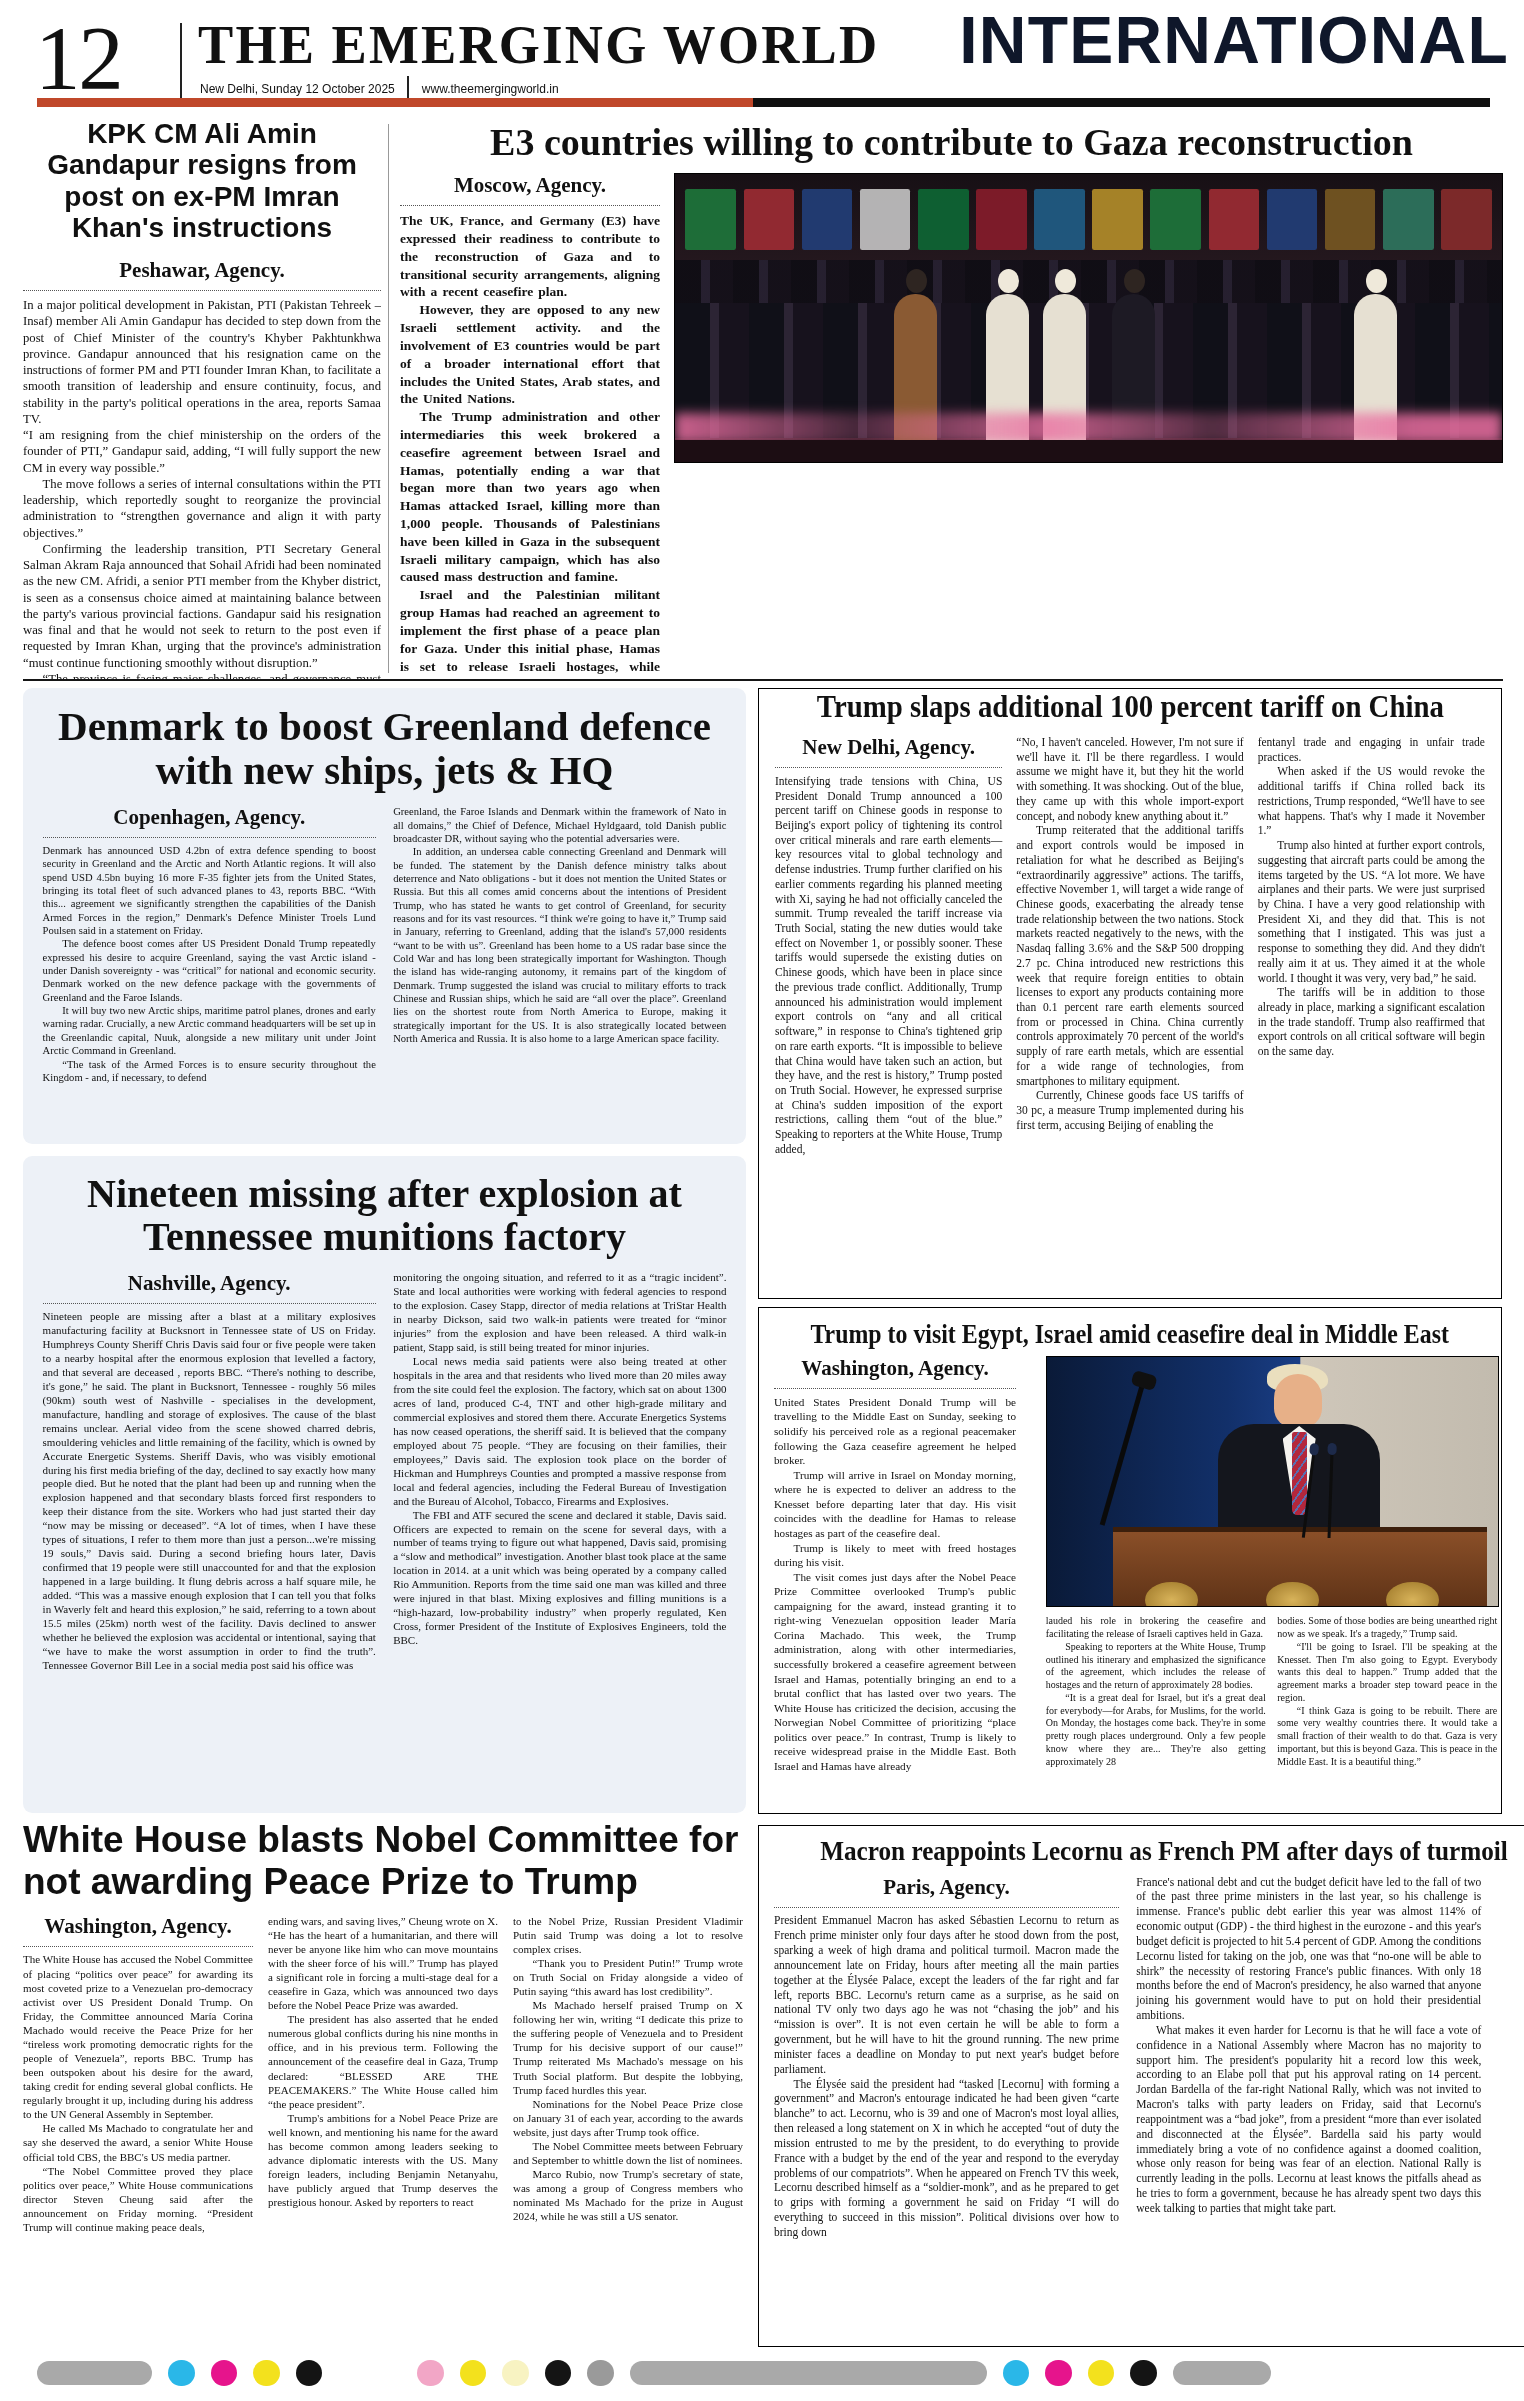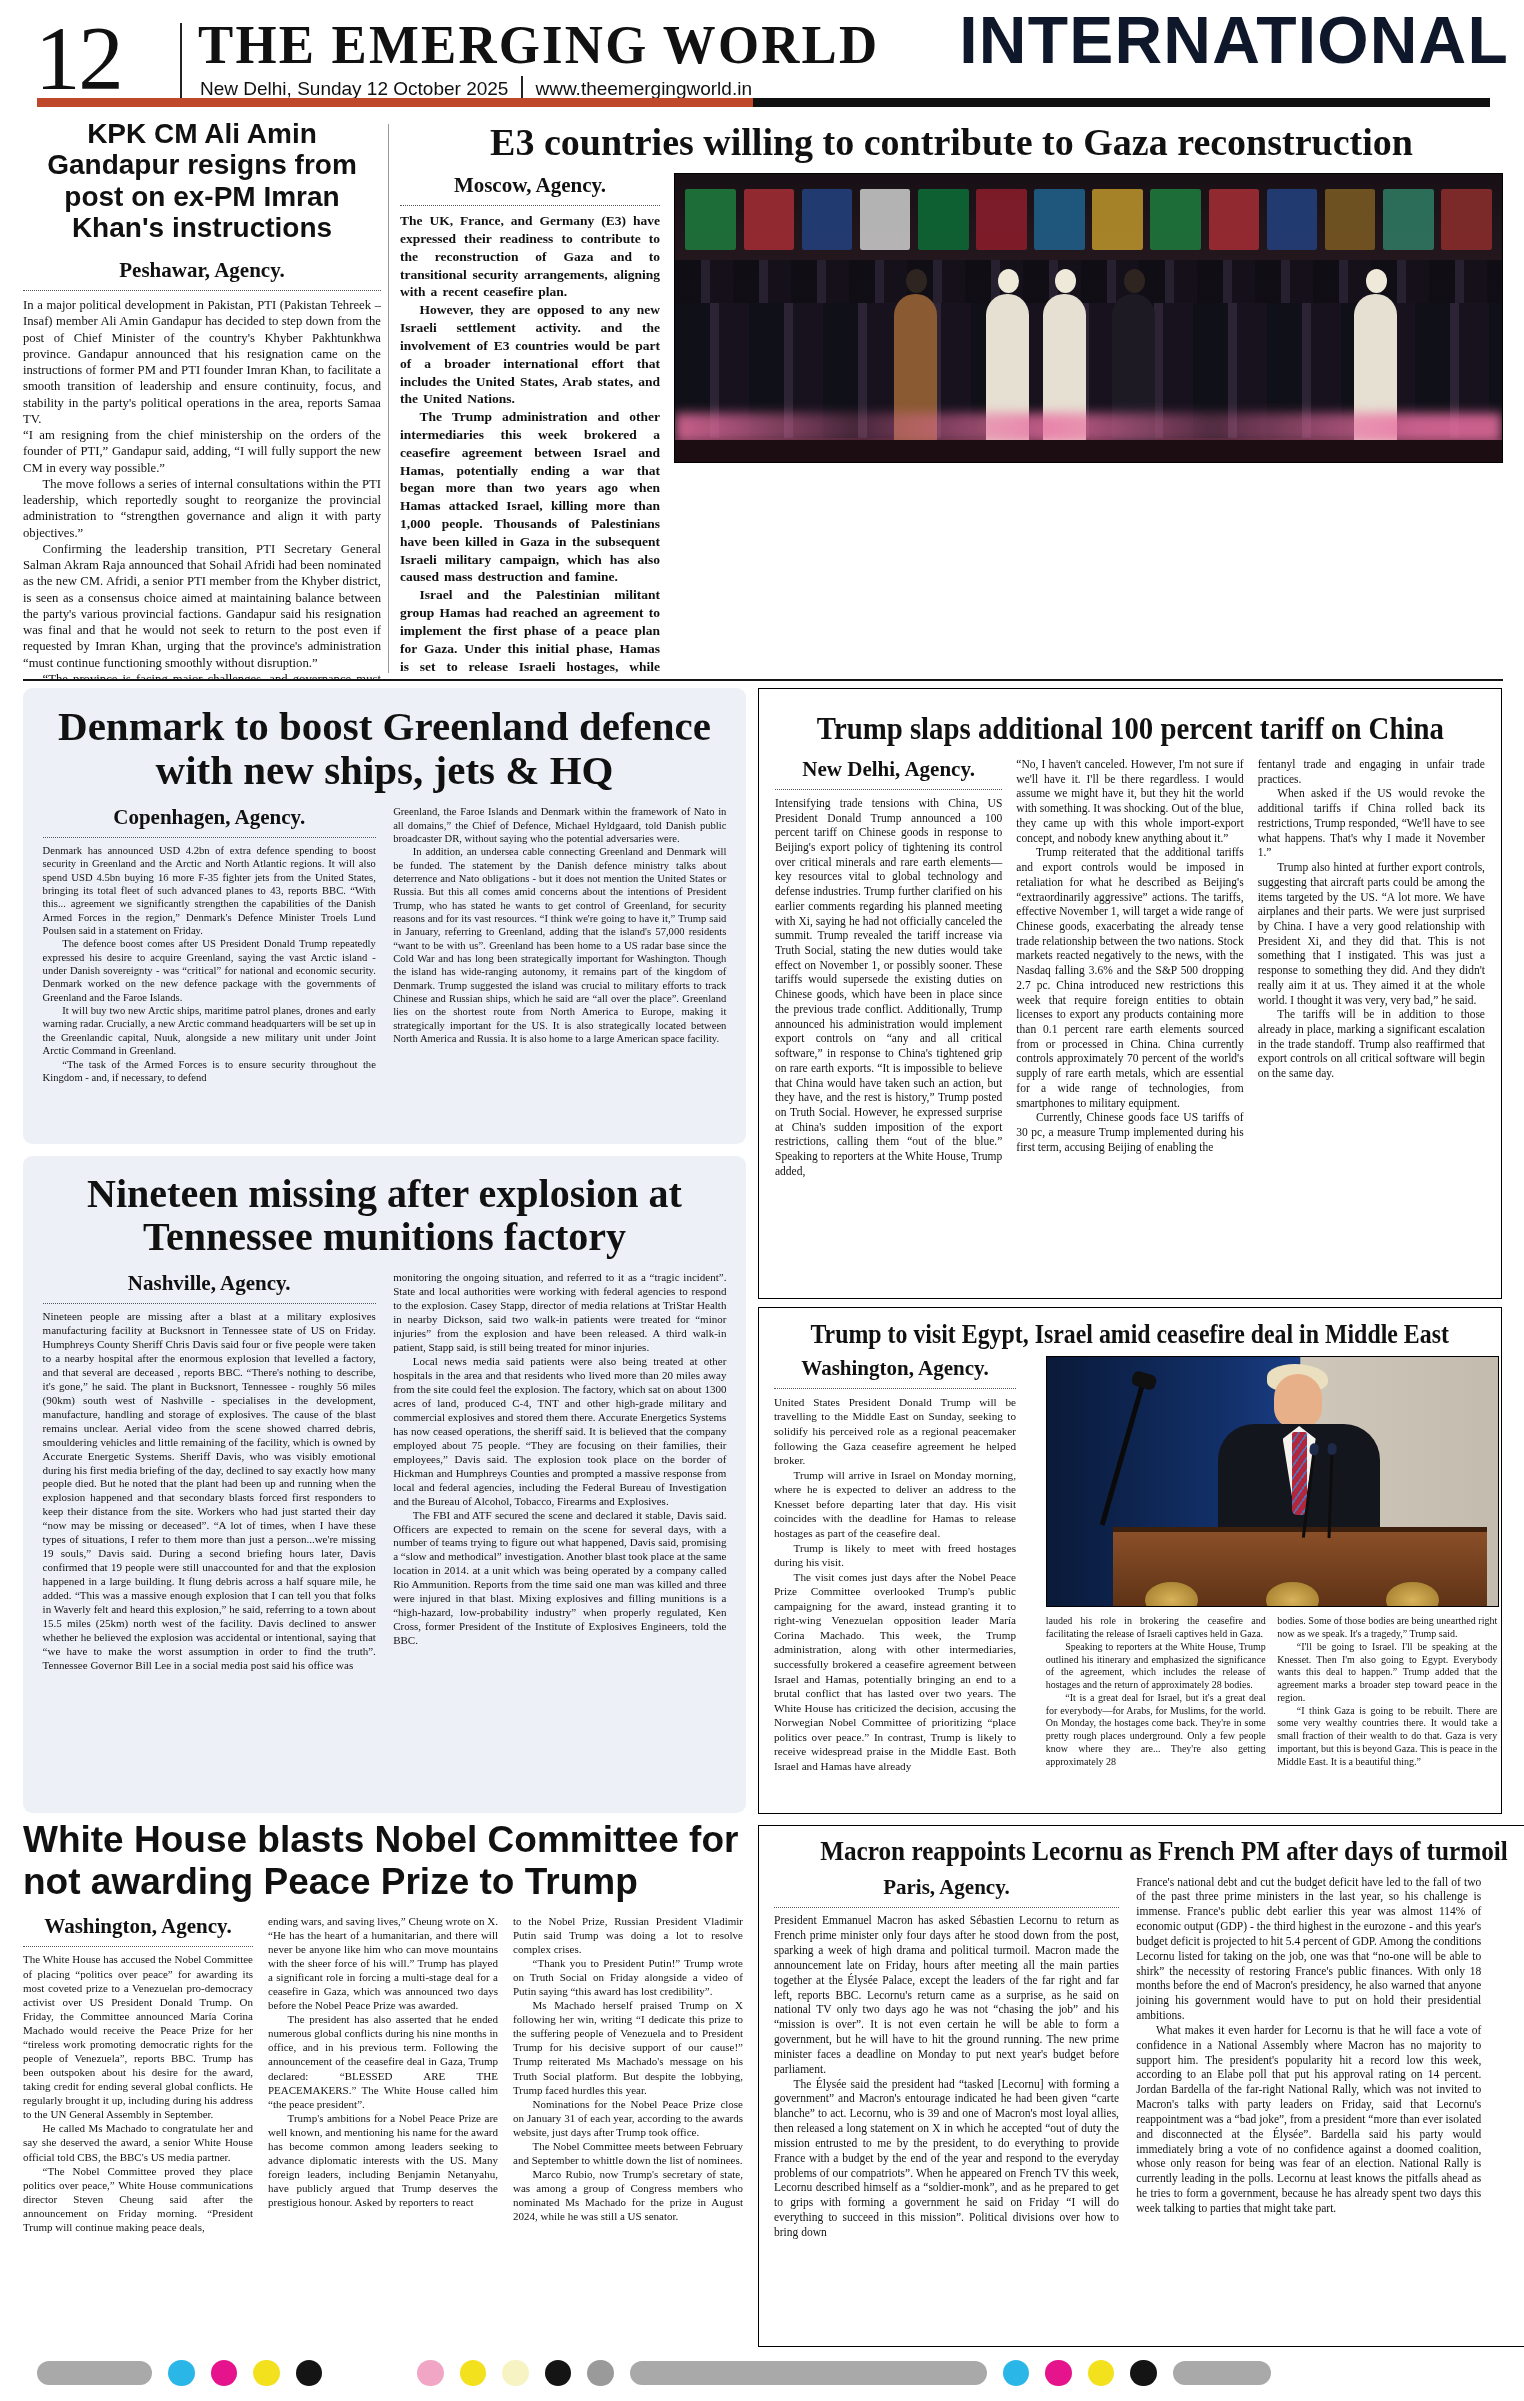--- a/index.html
+++ b/index.html
@@ -6,21 +6,21 @@
   body{width:1525px;height:2401px;position:relative;background:#fff;color:#111;
        font-family:"Liberation Serif",serif;overflow:hidden;}
 
   
   .page-num{position:absolute;left:35px;top:5.8px;font-family:"Liberation Serif",serif;
             font-size:91px;font-weight:400;letter-spacing:-2.3px;}
   .mast-rule{position:absolute;left:180px;top:23px;width:1.7px;height:76px;background:#222;}
   .masthead{position:absolute;left:198px;top:12.7px;font-family:"Liberation Serif",serif;
             font-weight:700;font-size:55px;letter-spacing:2.3px;transform:scaleX(.96);transform-origin:left;}
   .edition-row{position:absolute;left:200px;top:76px;font-family:"Liberation Sans",sans-serif;
-               font-size:19px;display:flex;align-items:center;gap:12.7px;}
+               font-size:12px;display:flex;align-items:center;gap:12.7px;}
   .edition-row .vr{width:1.7px;height:25px;background:#222;}
   .section-title{position:absolute;right:16px;top:2.3px;font-family:"Liberation Sans",sans-serif;
                  font-weight:700;font-size:66px;color:#0f172a;letter-spacing:1.2px;}
   .accent-bar{position:absolute;left:37px;top:98px;width:1453px;height:8.6px;}
 
   
   article{position:absolute;box-sizing:border-box;overflow:hidden;}
   .hl-serif{font-family:"Liberation Serif",serif;font-weight:700;text-align:center;margin:0;line-height:1.08;}
   .hl-sans{font-family:"Liberation Sans",sans-serif;font-weight:700;margin:0;line-height:1.12;}
   .one-line{white-space:nowrap;}
@@ -46,21 +46,21 @@
   .e3-lead{width:260px;flex:0 0 auto;}
   .e3-lead .paras p{font-size:13.5px;line-height:1.32;word-spacing:1.7px;font-weight:bold;}
 
   .denmark{left:23px;top:688px;width:723px;height:456px;background:#edf1f7;border-radius:9.2px;
            padding:16px 19.6px;}
   .denmark .hl-serif{font-size:41px;margin-bottom:12.7px;}
   .denmark .cols{gap:17.3px;}
   .denmark .col{width:334px;}
   .denmark .paras p{font-size:10.6px;line-height:1.26;}
 
-  .tariff{left:758px;top:688px;width:744px;height:611px;border:1.7px solid #000;padding:22px 16px;}
+  .tariff{left:758px;top:688px;width:744px;height:611px;border:1.7px solid #000;padding:0 16px;}
   .tariff .hl-serif{font-size:32px;margin-bottom:11.5px;}
   .tariff .cols{gap:14px;}
   .tariff .col{width:228px;}
   .tariff .paras p{font-size:11.5px;line-height:1.28;}
 
   .nineteen{left:23px;top:1156px;width:723px;height:657px;background:#edf1f7;border-radius:9.2px;
             padding:16px 19.6px;}
   .nineteen .hl-serif{font-size:40px;margin-bottom:12.7px;}
   .nineteen .cols{gap:17.3px;}
   .nineteen .col{width:334px;}

